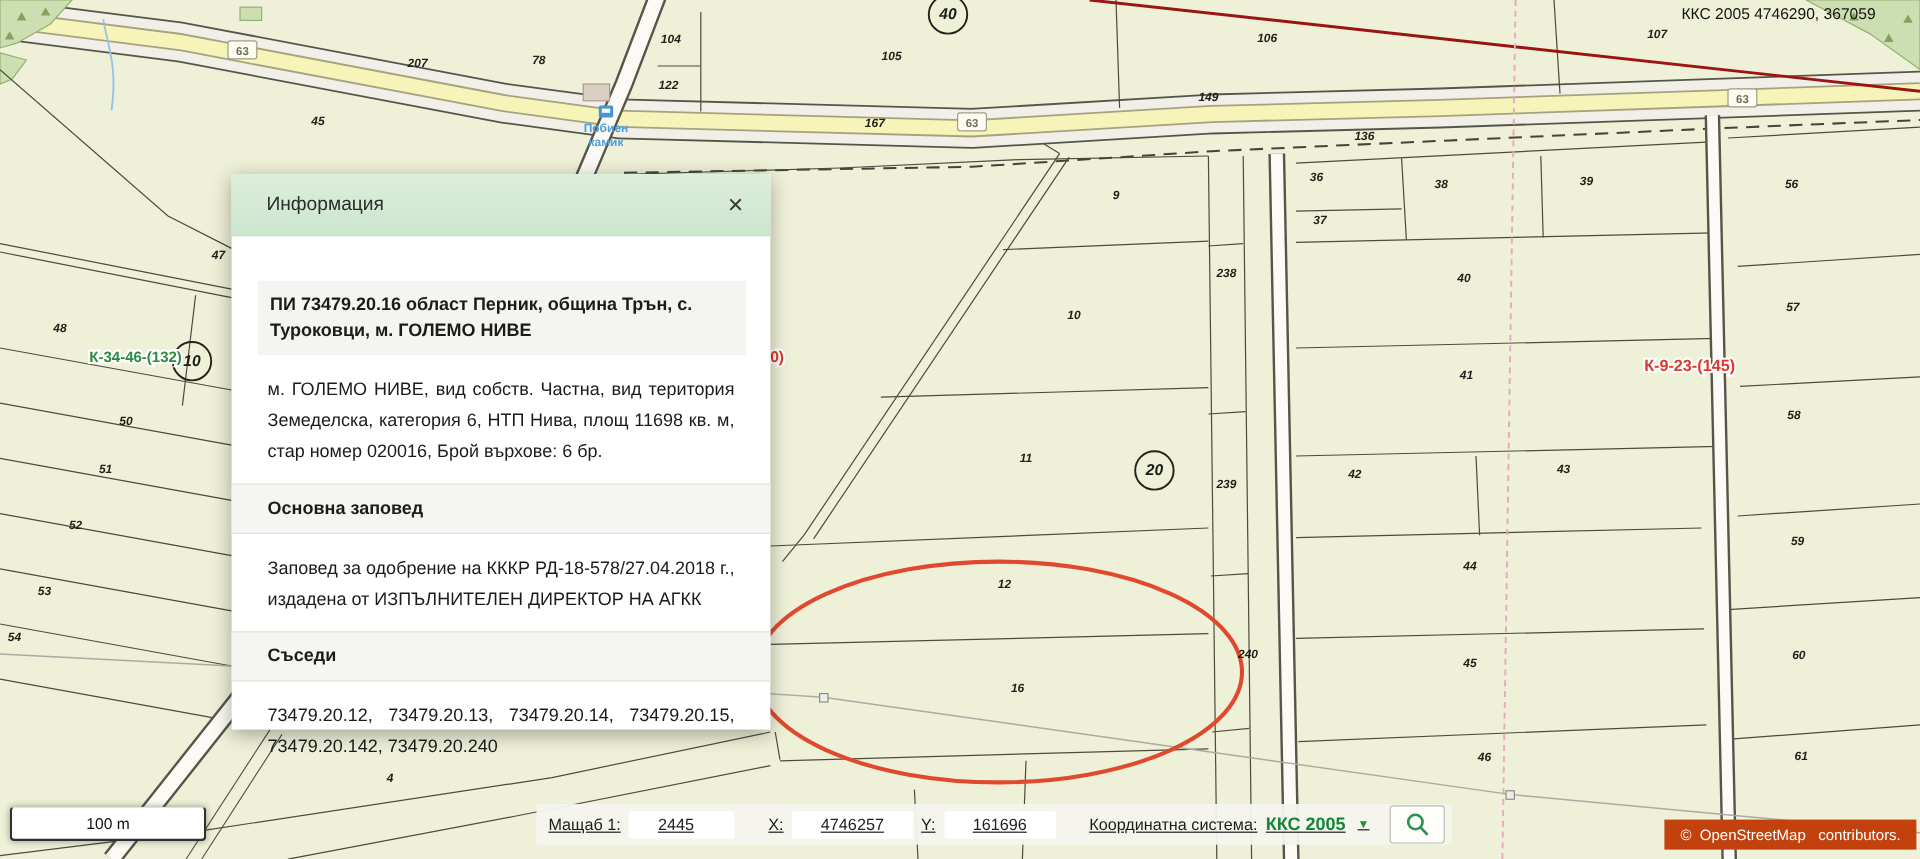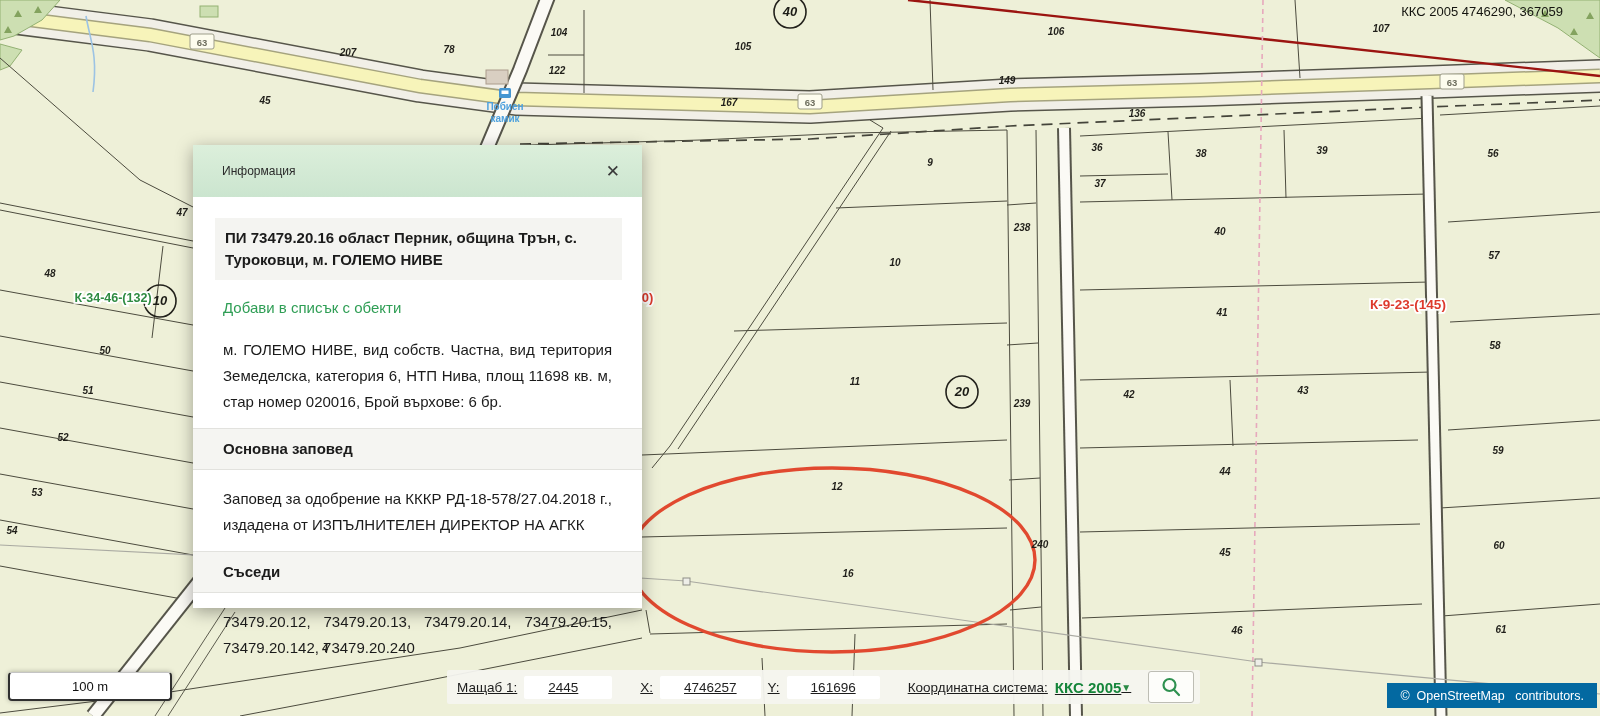--- a/index.html
+++ b/index.html
@@ -33,47 +33,47 @@
   .shield-txt{font:700 9.5px "Liberation Sans",sans-serif;fill:#6d6d5d;text-anchor:middle;}
   .halo{paint-order:stroke;stroke:#ffffff;stroke-width:3.5px;font-weight:700;text-anchor:middle;
         font-family:"Liberation Sans",sans-serif;}
   .buslabel{font:700 10px "Liberation Sans",sans-serif;fill:#4da0dd;text-anchor:middle;}
   .busbox{fill:#4596d2;}
   
   .popup{position:absolute;left:193px;top:145px;width:449px;height:463px;background:#fff;
          box-shadow:0 4px 16px rgba(0,0,0,.35);z-index:5;color:#1b1b1b;}
   .popup-header{height:52px;background:linear-gradient(180deg,#dcefdb,#cbe5cf);
                 display:flex;align-items:center;padding:0 18px 0 29px;}
-  .popup-title{font-size:12px;color:#2b2b2b;flex:1;}
+  .popup-title{font-size:16px;color:#2b2b2b;flex:1;}
   .popup-close{font-size:17px;color:#3a3a3a;cursor:pointer;line-height:1;padding:2px 4px;}
-  .popup-body{padding:0 30px;font-size:15px;line-height:26px;}
+  .popup-body{padding:16px 30px;font-size:15px;line-height:26px;}
   .obj-title{margin:21px -10px 0 -8px;background:#f4f4f1;padding:9px 10px;
              font-weight:700;line-height:22px;}
   .add-link{margin:15px 0 9px;color:#2f9e55;cursor:pointer;font-size:15px;}
   .para{text-align:justify;margin:16px 0 10px;}
   .section-h{margin:13px -30px 0;padding:7px 30px;background:#f5f5f2;
              border-top:1px solid #e2e2de;border-bottom:1px solid #e2e2de;
              font-weight:700;font-size:15px;}
   
   .coords-readout{position:absolute;top:4px;right:37px;font-size:13px;color:#14140f;z-index:6;}
   .scalebar{position:absolute;left:8px;top:672px;width:160px;height:26px;background:#fff;
             border:2px solid #2f2f2f;border-top:1px solid #c4c4c4;border-radius:4px;
             box-shadow:0 0 5px rgba(0,0,0,.3);z-index:6;
             display:flex;align-items:center;justify-content:center;font-size:13px;color:#111;}
   .statusbar{position:absolute;left:447px;top:670px;height:34px;z-index:6;
              background:rgba(244,244,239,.95);border-radius:2px;display:flex;align-items:center;
              padding:0 6px 0 10px;font-size:13.5px;color:#1c1c1c;gap:7px;text-decoration:underline;}
   .val-box{background:#fff;border-radius:2px;padding:4px 24px;color:#222;min-width:40px;
            font-size:13.5px;}
-  .crs-group{display:flex;align-items:center;cursor:pointer;}
+  .crs-group{display:flex;align-items:center;gap:10px;cursor:pointer;}
   .crs-value{color:#15853a;font-weight:700;font-size:15px;}
   .crs-caret{color:#2a8a44;font-size:10px;}
   .search-btn{margin-left:10px;width:44px;height:30px;background:#fdfdfa;border:1px solid #bdbdb4;
               border-radius:3px;display:flex;align-items:center;justify-content:center;cursor:pointer;}
-  .attribution{position:absolute;right:3px;top:683px;height:25px;background:#0369a1;color:#fff;
+  .attribution{position:absolute;right:3px;top:683px;height:25px;background:#c2410c;color:#fff;
                display:flex;align-items:center;padding:0 13px;font-size:12.5px;z-index:6;
                white-space:pre;}
   .gap-lg{width:14px;}
 </style>
 </head>
 <body>
 
 <div class="stage">
 
   <svg id="map-svg" viewBox="0 0 1600 716">
@@ -257,21 +257,20 @@
       </g>
   </svg>
 
   <div class="popup">
     <div class="popup-header">
       <span class="popup-title">Информация</span>
       <span class="popup-close">✕</span>
     </div>
     <div class="popup-body">
       <div class="obj-title">ПИ 73479.20.16 област Перник, община Трън, с. Туроковци, м. ГОЛЕМО НИВЕ</div>
-      <div class="add-link">Добави в списък с обекти</div>
       <p class="para">м. ГОЛЕМО НИВЕ, вид собств. Частна, вид територия Земеделска, категория 6, НТП Нива, площ 11698 кв. м, стар номер 020016, Брой върхове: 6 бр.</p>
       <div class="section-h">Основна заповед</div>
       <p class="para">Заповед за одобрение на КККР РД-18-578/27.04.2018 г., издадена от ИЗПЪЛНИТЕЛЕН ДИРЕКТОР НА АГКК</p>
       <div class="section-h">Съседи</div>
       <p class="para">73479.20.12, 73479.20.13, 73479.20.14, 73479.20.15, 73479.20.142, 73479.20.240</p>
     </div>
   </div>
 
   <div class="coords-readout">ККС 2005 4746290, 367059</div>
 

